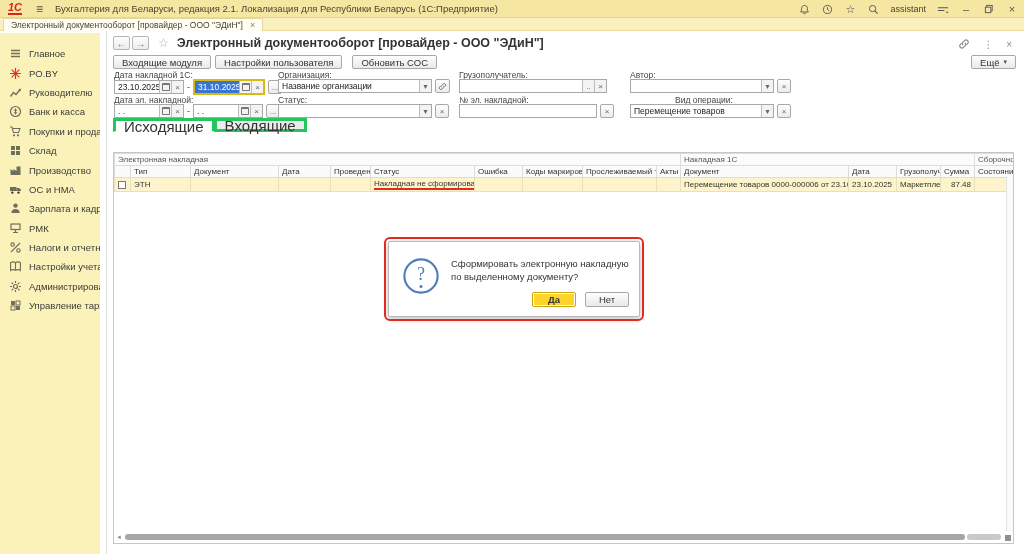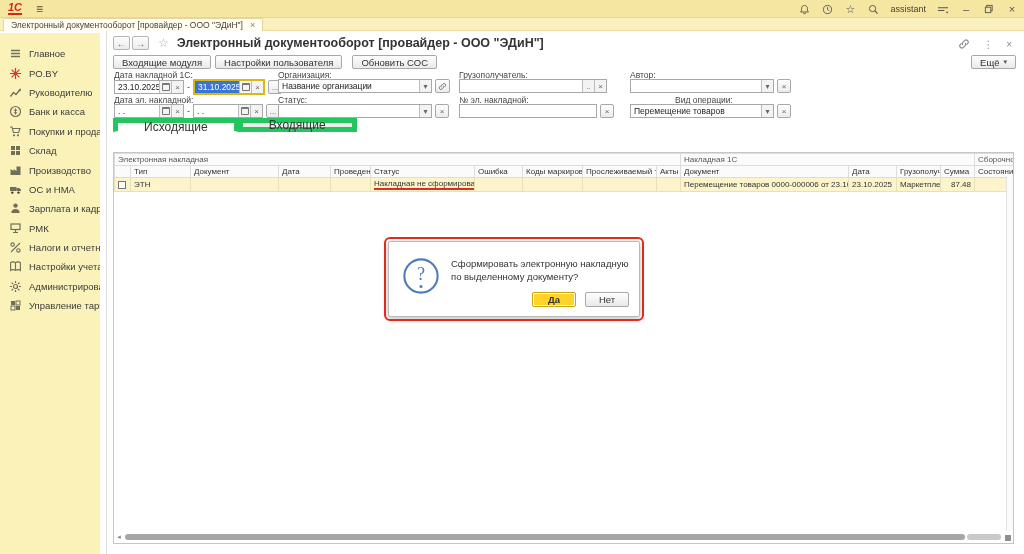--- a/index.html
+++ b/index.html
@@ -60,22 +60,22 @@
           font-size:8px; color:#666; background:#f3f3f3; cursor:pointer; }
   .sbtn { height:14px; min-width:14px; padding:0 2px; border:1px solid #a8a8a8; border-radius:2px; background:linear-gradient(#fdfdfd,#ececec);
           display:flex; align-items:center; justify-content:center; font-size:8px; color:#666; cursor:pointer; }
   .sep { font-size:9px; color:#444; }
   .fld-selected { border:2px solid #d8bb12; height:16px; }
   .fld-selected .val { background:#3875d7; color:#fff; }
   .cal-ic { width:8px; height:8px; border:1px solid #777; border-top:2.5px solid #777; border-radius:1px; }
 
   
   .subtabs { position:absolute; left:6px; top:87px; display:flex; }
-  .stab { height:14px; padding:0 26px; display:flex; align-items:center; font-size:12px; color:#333;
-          border:5px solid #22c55e; background:#ececec; cursor:pointer; }
+  .stab { height:14px; padding:0 8px; display:flex; align-items:center; font-size:15px; color:#333;
+          border:3px solid #22c55e; background:#ececec; cursor:pointer; }
   .stab.active { background:#fff; border-bottom:1px solid #fff; z-index:2; }
   .stab + .stab { margin-left:-1px; }
 
   .tblbar { position:absolute; left:6px; top:103px; display:flex; gap:5px; align-items:center; }
   .ann-btn { outline:2px solid #e02b20; outline-offset:1px; }
 
   
   .twrap { position:absolute; left:6px; top:121px; width:901px; height:392px; border:1px solid #c6c6c6; overflow:hidden; background:#fff; }
   table { border-collapse:collapse; table-layout:fixed; width:932px; }
   th, td { border:1px solid #dcdcdc; font-size:8px; font-weight:normal; color:#333; text-align:left;
@@ -105,20 +105,21 @@
   .dlg-yes { background:#ffd42a; border:1px solid #c9a70f; box-shadow:inset 0 0 0 1px #fff; font-weight:bold; }
 </style>
 </head>
 <body>
 
 <div class="app">
 
   <div class="titlebar">
     <span class="logo">1С</span>
     <span class="menu-glyph">≡</span>
+    <span class="win-title">Бухгалтерия для Беларуси, редакция 2.1. Локализация для Республики Беларусь   (1С:Предприятие)</span>
     <div class="tb-right">
       <span class="tb-ic">
         <svg width="11" height="11" viewBox="0 0 12 12">
             <path d="M6 1.6c1.9 0 3.2 1.4 3.2 3.2v2.2l1 1.7H1.8l1-1.7V4.8C2.8 3 4.1 1.6 6 1.6z" fill="none" stroke="#555" stroke-width="1"></path>
             <path d="M4.8 9.5a1.2 1.2 0 0 0 2.4 0" fill="none" stroke="#555" stroke-width="1"></path>
           </svg>
       </span>
       <span class="tb-ic">
         <svg width="11" height="11" viewBox="0 0 12 12">
             <circle cx="6" cy="6" r="4.4" fill="none" stroke="#555" stroke-width="1"></circle>

